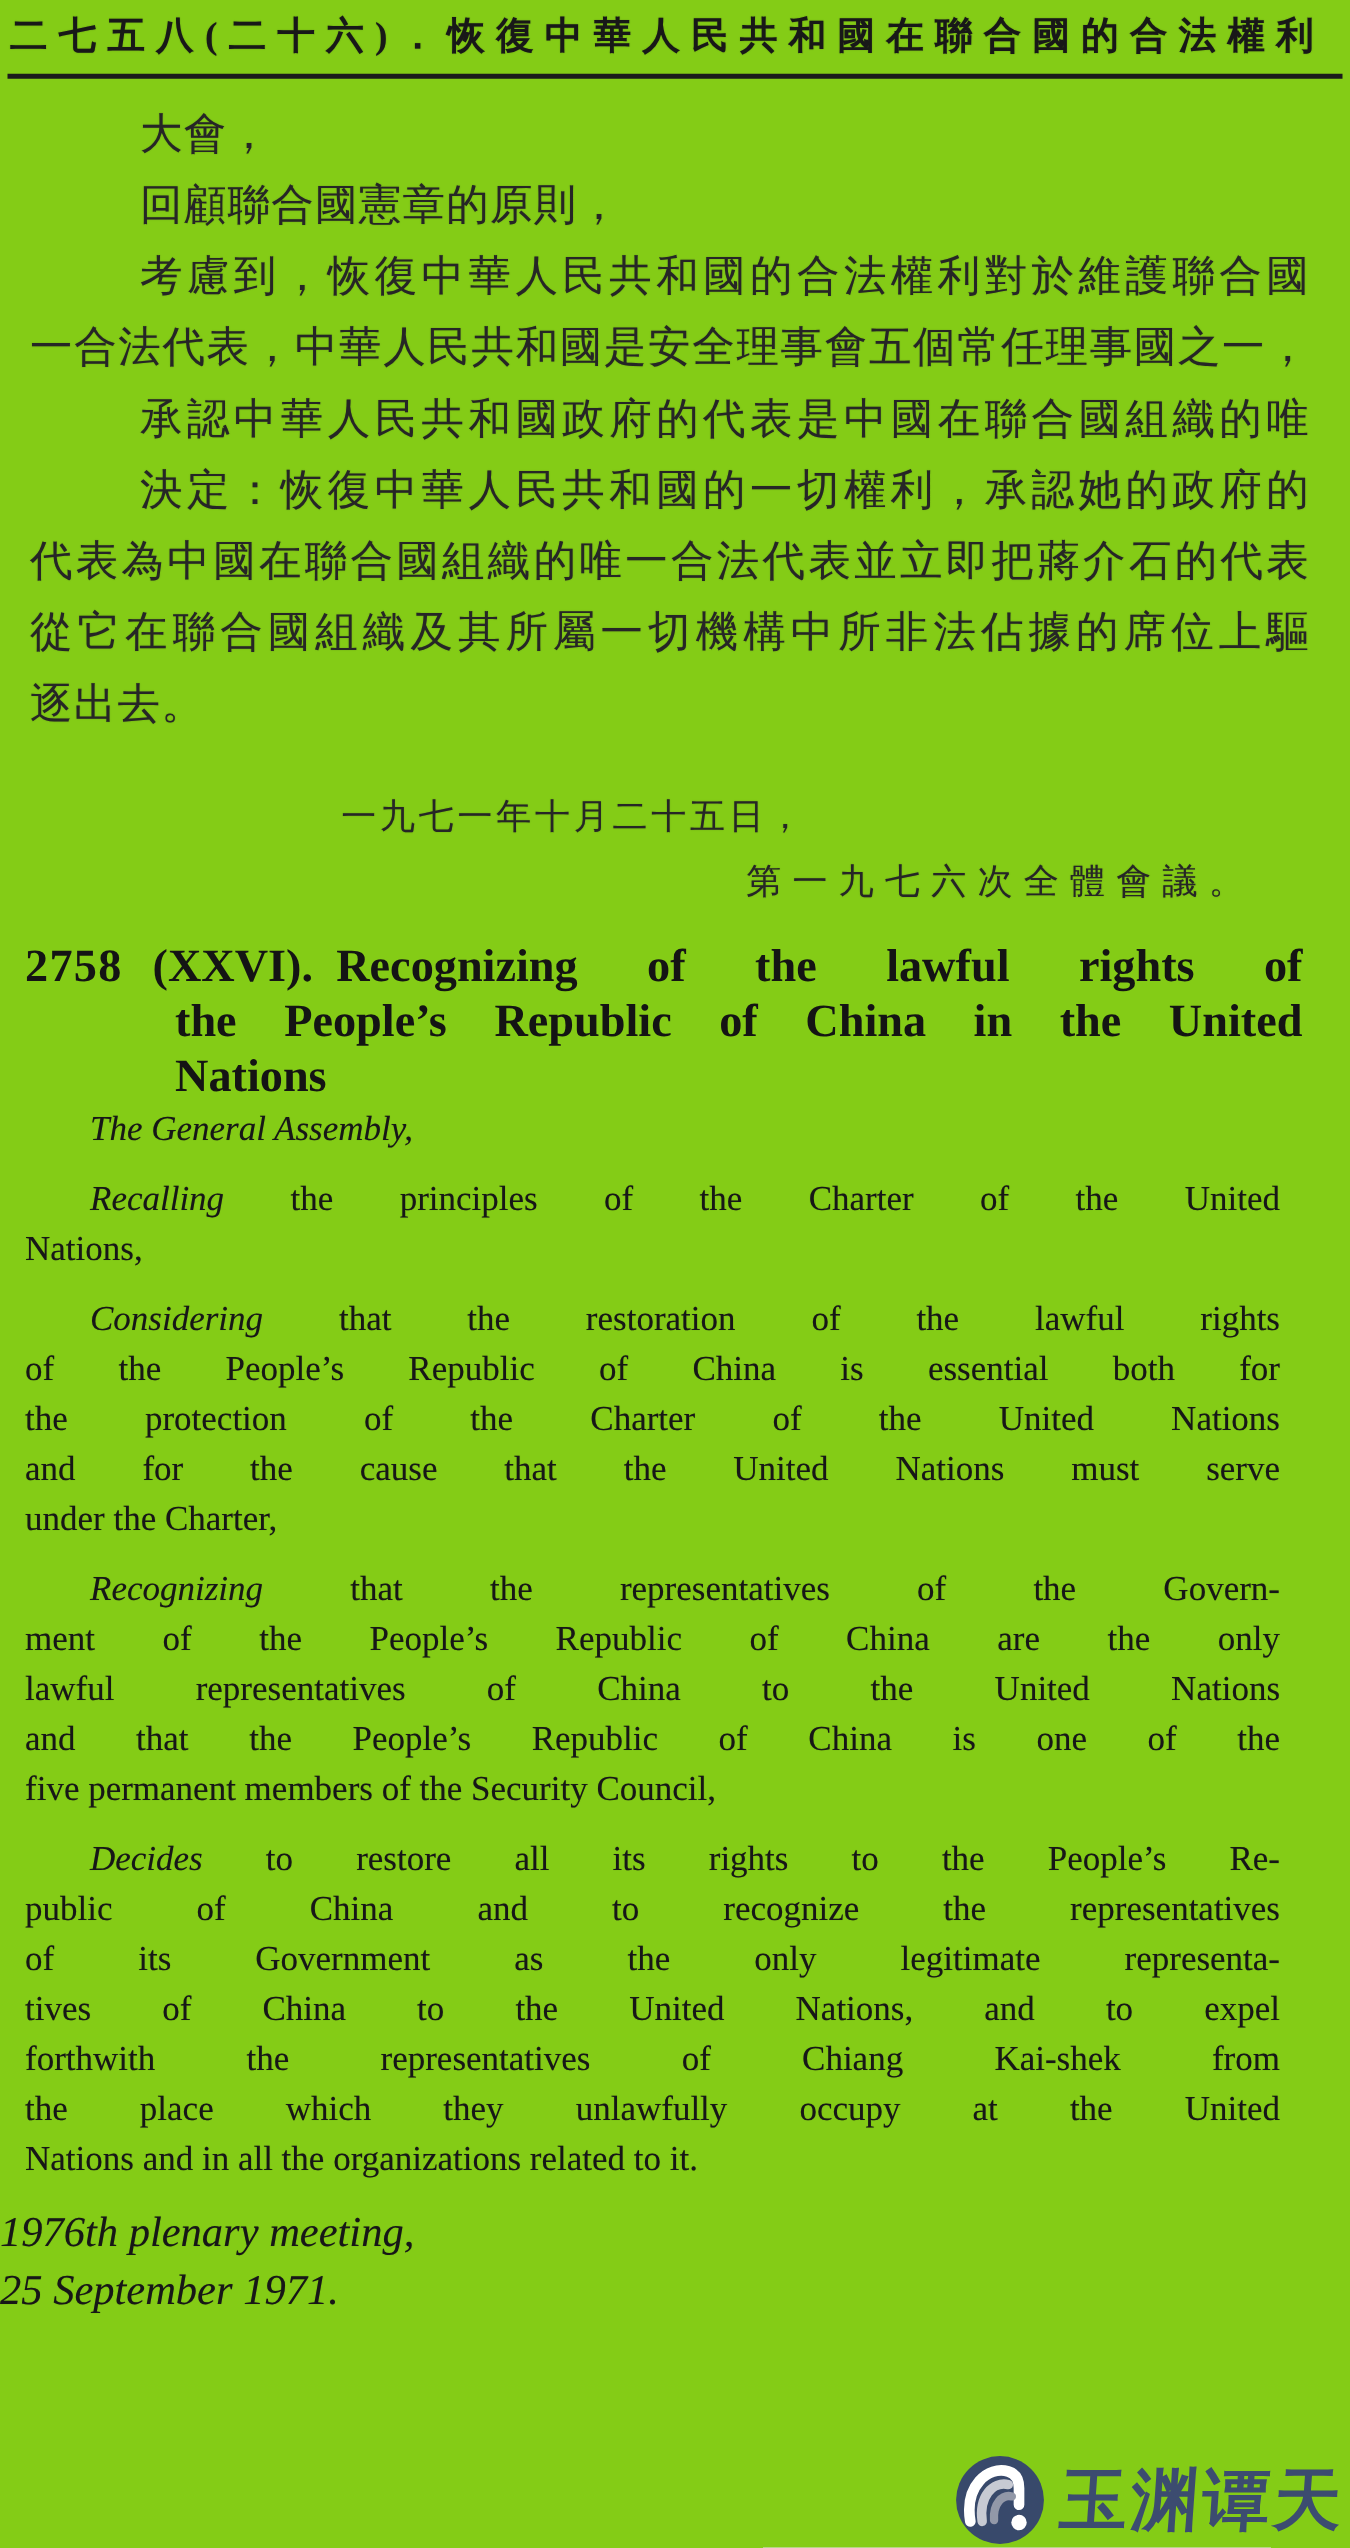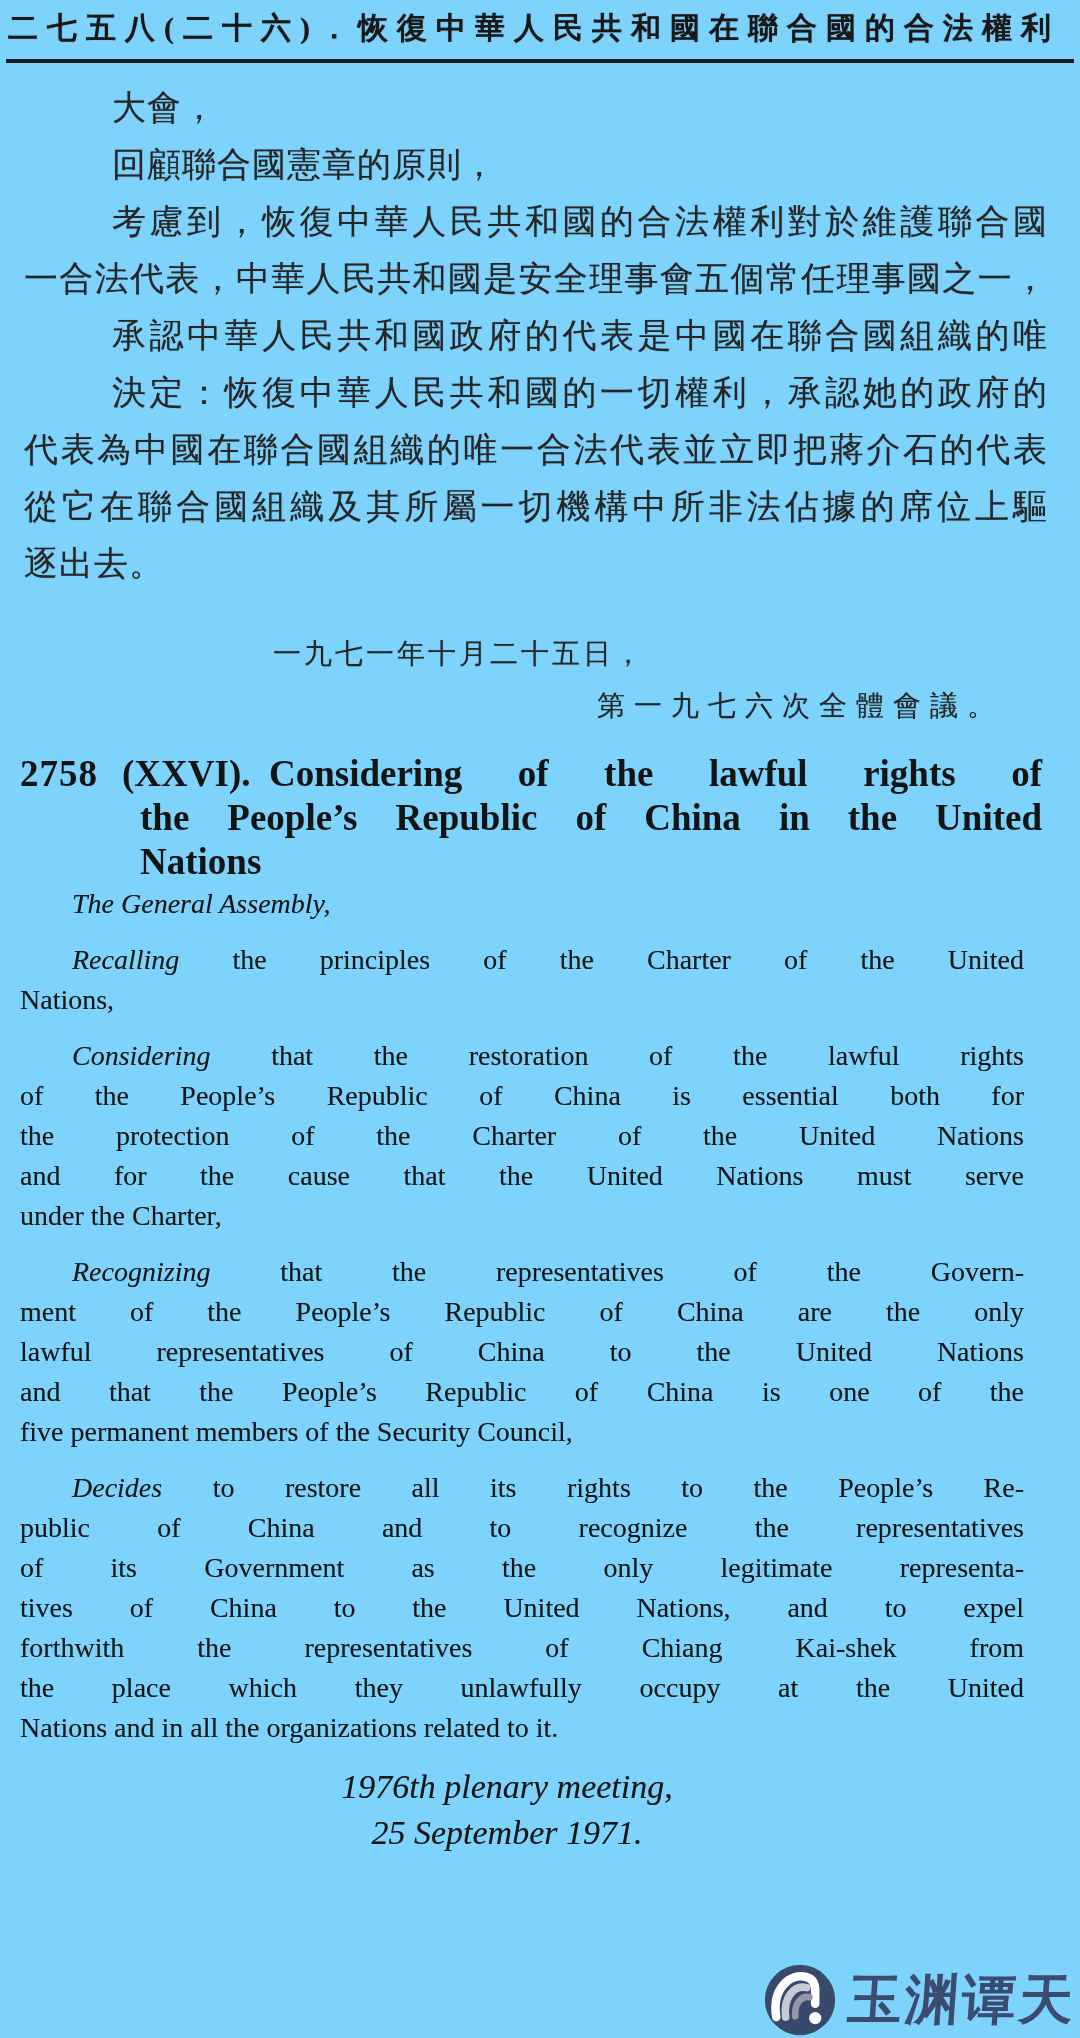--- a/index.html
+++ b/index.html
@@ -1,20 +1,20 @@
 <!DOCTYPE html>
 <html><head>
 <meta charset="utf-8">
 <style>
   html,body{margin:0;padding:0;background:#dddddd;}
   .page{
     position:relative;
     width:1080px;height:2038px;
     margin:0 auto;
-    background:#7dd3fc;
+    background:#84cc16;
     overflow:hidden;
     font-family:"Liberation Serif", serif;
     color:#1d1d1d;
   }
   
   .cn-title{
     margin:0 6px;
     padding:8px 2px 10px 2px;
     border-bottom:4px solid #1b1b1b;
     font-weight:700;
@@ -68,21 +68,21 @@
   .enl.ind{text-indent:52px;}
   .enl.left{text-align-last:left;}
   .enl.gap{margin-top:16px;}
   .lead{font-style:italic;}
   .en-meeting{
     margin-top:16px;
     padding-right:66px;
     font-style:italic;
     font-size:34px;
     line-height:46px;
-    text-align:center;
+    text-align:left;
     color:#171717;
     text-shadow:0 0 .6px rgba(30,30,30,.4);
   }
   
   .watermark{
     position:absolute;
     right:4px;bottom:0;
     display:flex;align-items:center;gap:10px;
   }
   .wm-logo{width:76px;height:76px;display:block;}
@@ -114,21 +114,21 @@
     <div class="cnl">從它在聯合國組織及其所屬一切機構中所非法佔據的席位上驅</div>
     <div class="cnl left">逐出去。</div>
   </div>
 
   <div class="cn-date">
     <div class="l1">一九七一年十月二十五日，</div>
     <div class="l2">第一九七六次全體會議。</div>
   </div>
 
   <div class="en-heading">
-    <div class="l1"><span class="num">2758</span><span>(XXVI). Considering of the lawful rights of</span></div>
+    <div class="l1"><span class="num">2758</span><span>(XXVI). Recognizing of the lawful rights of</span></div>
     <div class="lx">the People’s Republic of China in the United</div>
     <div class="lx left">Nations</div>
   </div>
 
   <div class="en-body">
 
     <div class="enl ind left"><span class="lead">The General Assembly,</span><span></span></div>
 
     <div class="enl ind gap"><span class="lead">Recalling</span><span> the principles of the Charter of the United</span></div>
     <div class="enl left">Nations,</div>

